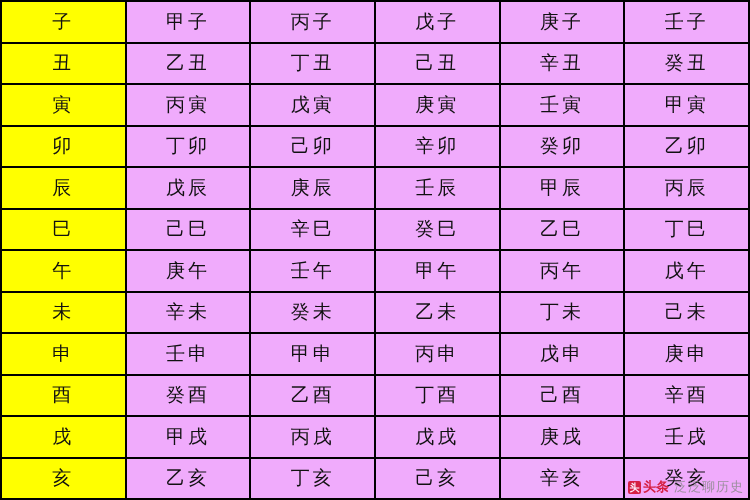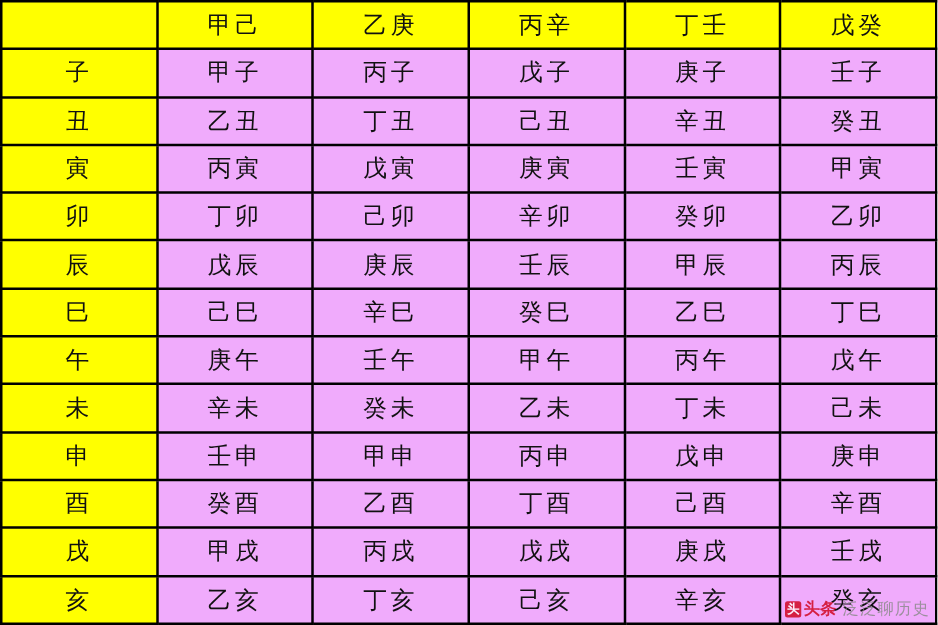--- a/index.html
+++ b/index.html
@@ -91,28 +91,20 @@
     color: #8a8a8a;
     letter-spacing: 1px;
   }
 </style>
 </head>
 <body>
 
 <div class="sheet">
   <table class="ganzhi">
     <tbody>
-      <tr>
-        <td class="corner"></td>
-        <td class="head">甲己</td>
-        <td class="head">乙庚</td>
-        <td class="head">丙辛</td>
-        <td class="head">丁壬</td>
-        <td class="head">戊癸</td>
-      </tr>
 
       <tr>
         <td class="rowhead">子</td>
         <td class="cell">甲子</td>
         <td class="cell">丙子</td>
         <td class="cell">戊子</td>
         <td class="cell">庚子</td>
         <td class="cell">壬子</td>
       </tr>
 

